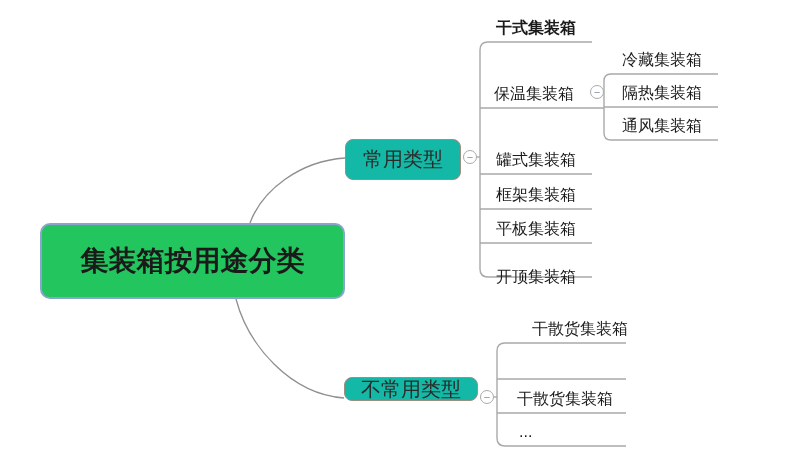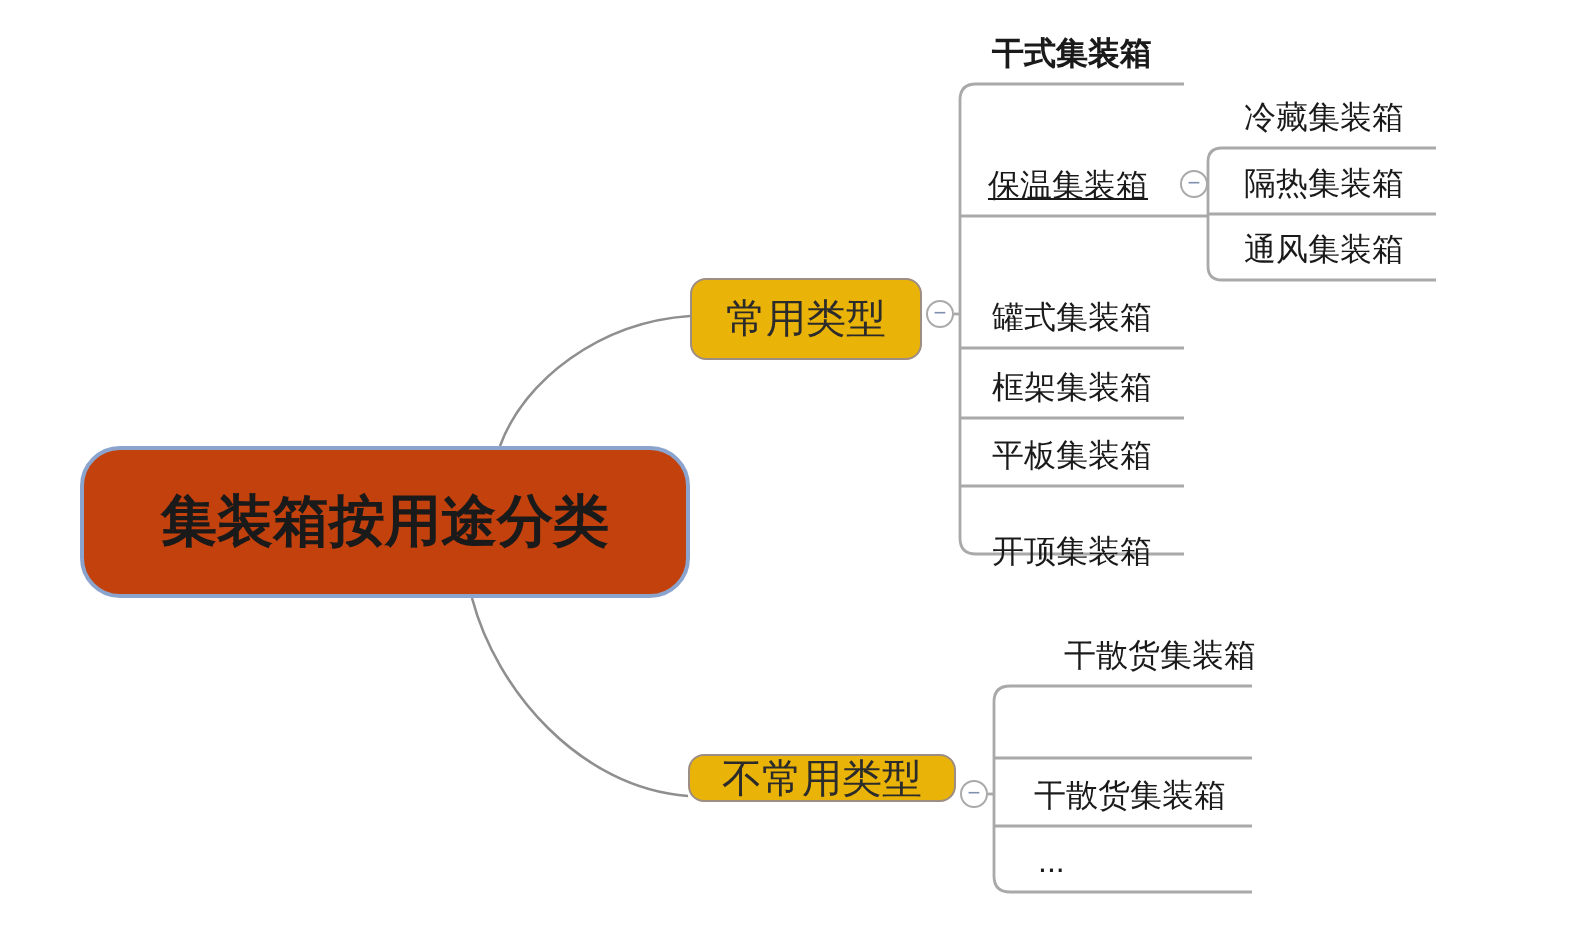--- a/index.html
+++ b/index.html
@@ -15,32 +15,32 @@
     position:absolute;
     white-space:nowrap;
     font-size:16px;
     line-height:22px;
     color:#1a1a1a;
     cursor:default;
   }
   .root-box{
     position:absolute;
     left:40px;top:223px;width:305px;height:76px;
-    background:#c2410c;
+    background:#22c55e;
     border:2px solid #8ba4cd;
-    border-radius:20px;
+    border-radius:10px;
     box-sizing:border-box;
     display:flex;align-items:center;justify-content:center;
   }
   .root-box .root-text{
     font-size:28px;font-weight:bold;color:#1a1a1a;white-space:nowrap;
   }
   .branch-box{
     position:absolute;
-    background:#eab308;
+    background:#14b8a6;
     border:1.5px solid #9d8d82;
     border-radius:8px;
     box-sizing:border-box;
     display:flex;align-items:center;justify-content:center;
   }
   .branch-box .branch-text{
     font-size:20px;color:#2b2b2b;white-space:nowrap;
   }
   #branch-common{left:345px;top:139px;width:116px;height:41px;}
   #branch-uncommon{left:344px;top:377px;width:134px;height:24px;}
@@ -90,21 +90,21 @@
   </div>
 
   <div class="branch-box" id="branch-common">
     <span class="branch-text">常用类型</span>
   </div>
   <div class="collapse-btn" id="collapse-common">
     <span>−</span>
   </div>
 
   <div class="node-label" style="left:496px;top:17px;font-weight:bold;">干式集装箱</div>
-  <div class="node-label" style="left:494px;top:83px;text-decoration:underline;">保温集装箱</div>
+  <div class="node-label" style="left:494px;top:83px;">保温集装箱</div>
   <div class="node-label" style="left:496px;top:149px;">罐式集装箱</div>
   <div class="node-label" style="left:496px;top:184px;">框架集装箱</div>
   <div class="node-label" style="left:496px;top:218px;">平板集装箱</div>
   <div class="node-label" style="left:496px;top:266px;">开顶集装箱</div>
 
   <div class="collapse-btn" id="collapse-insulated">
     <span>−</span>
   </div>
   <div class="node-label" style="left:622px;top:49px;">冷藏集装箱</div>
   <div class="node-label" style="left:622px;top:115px;">通风集装箱</div>

